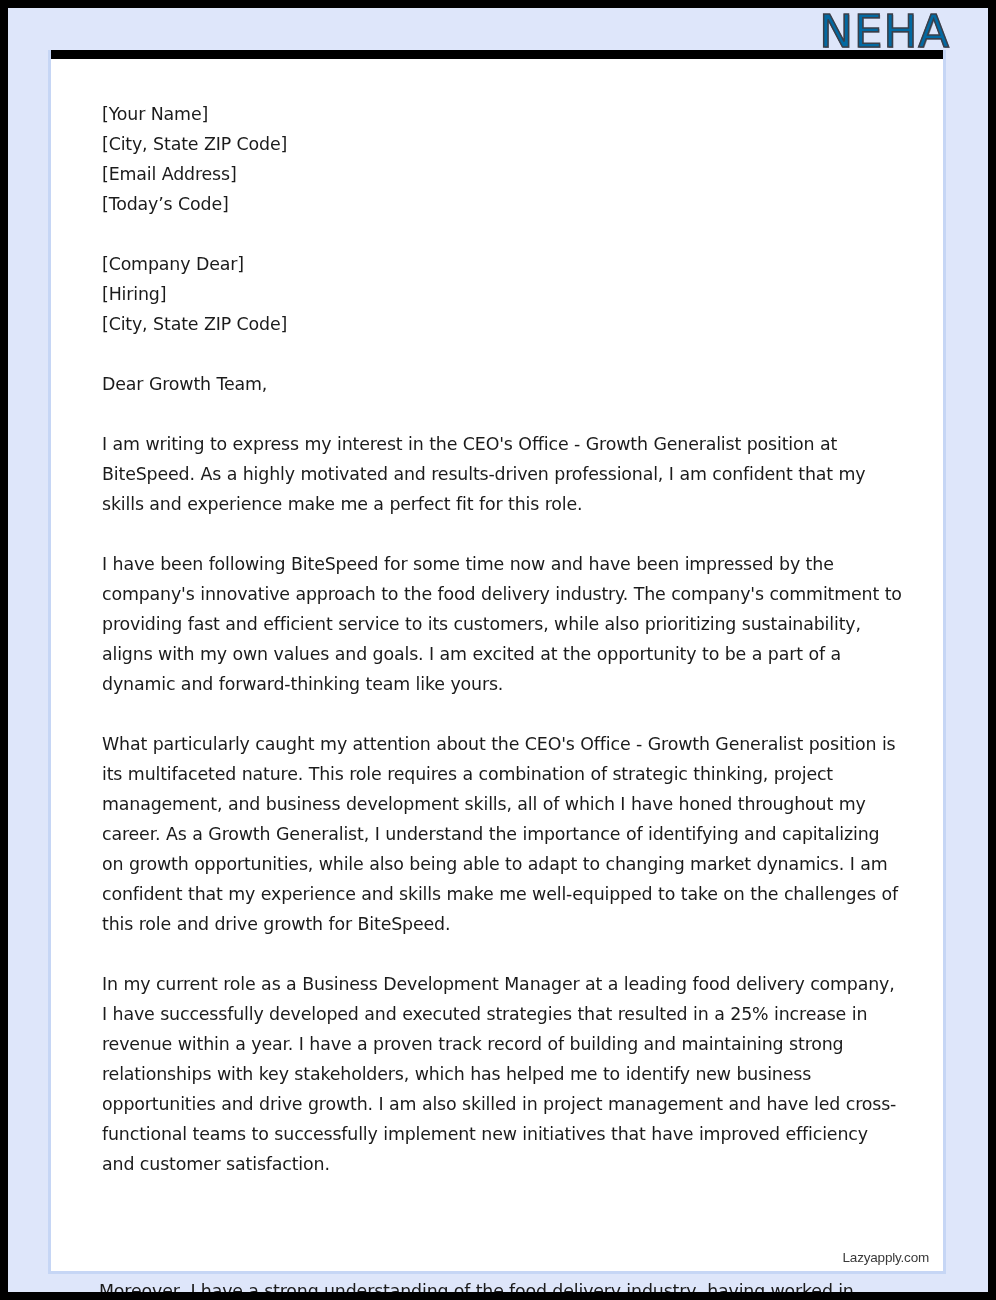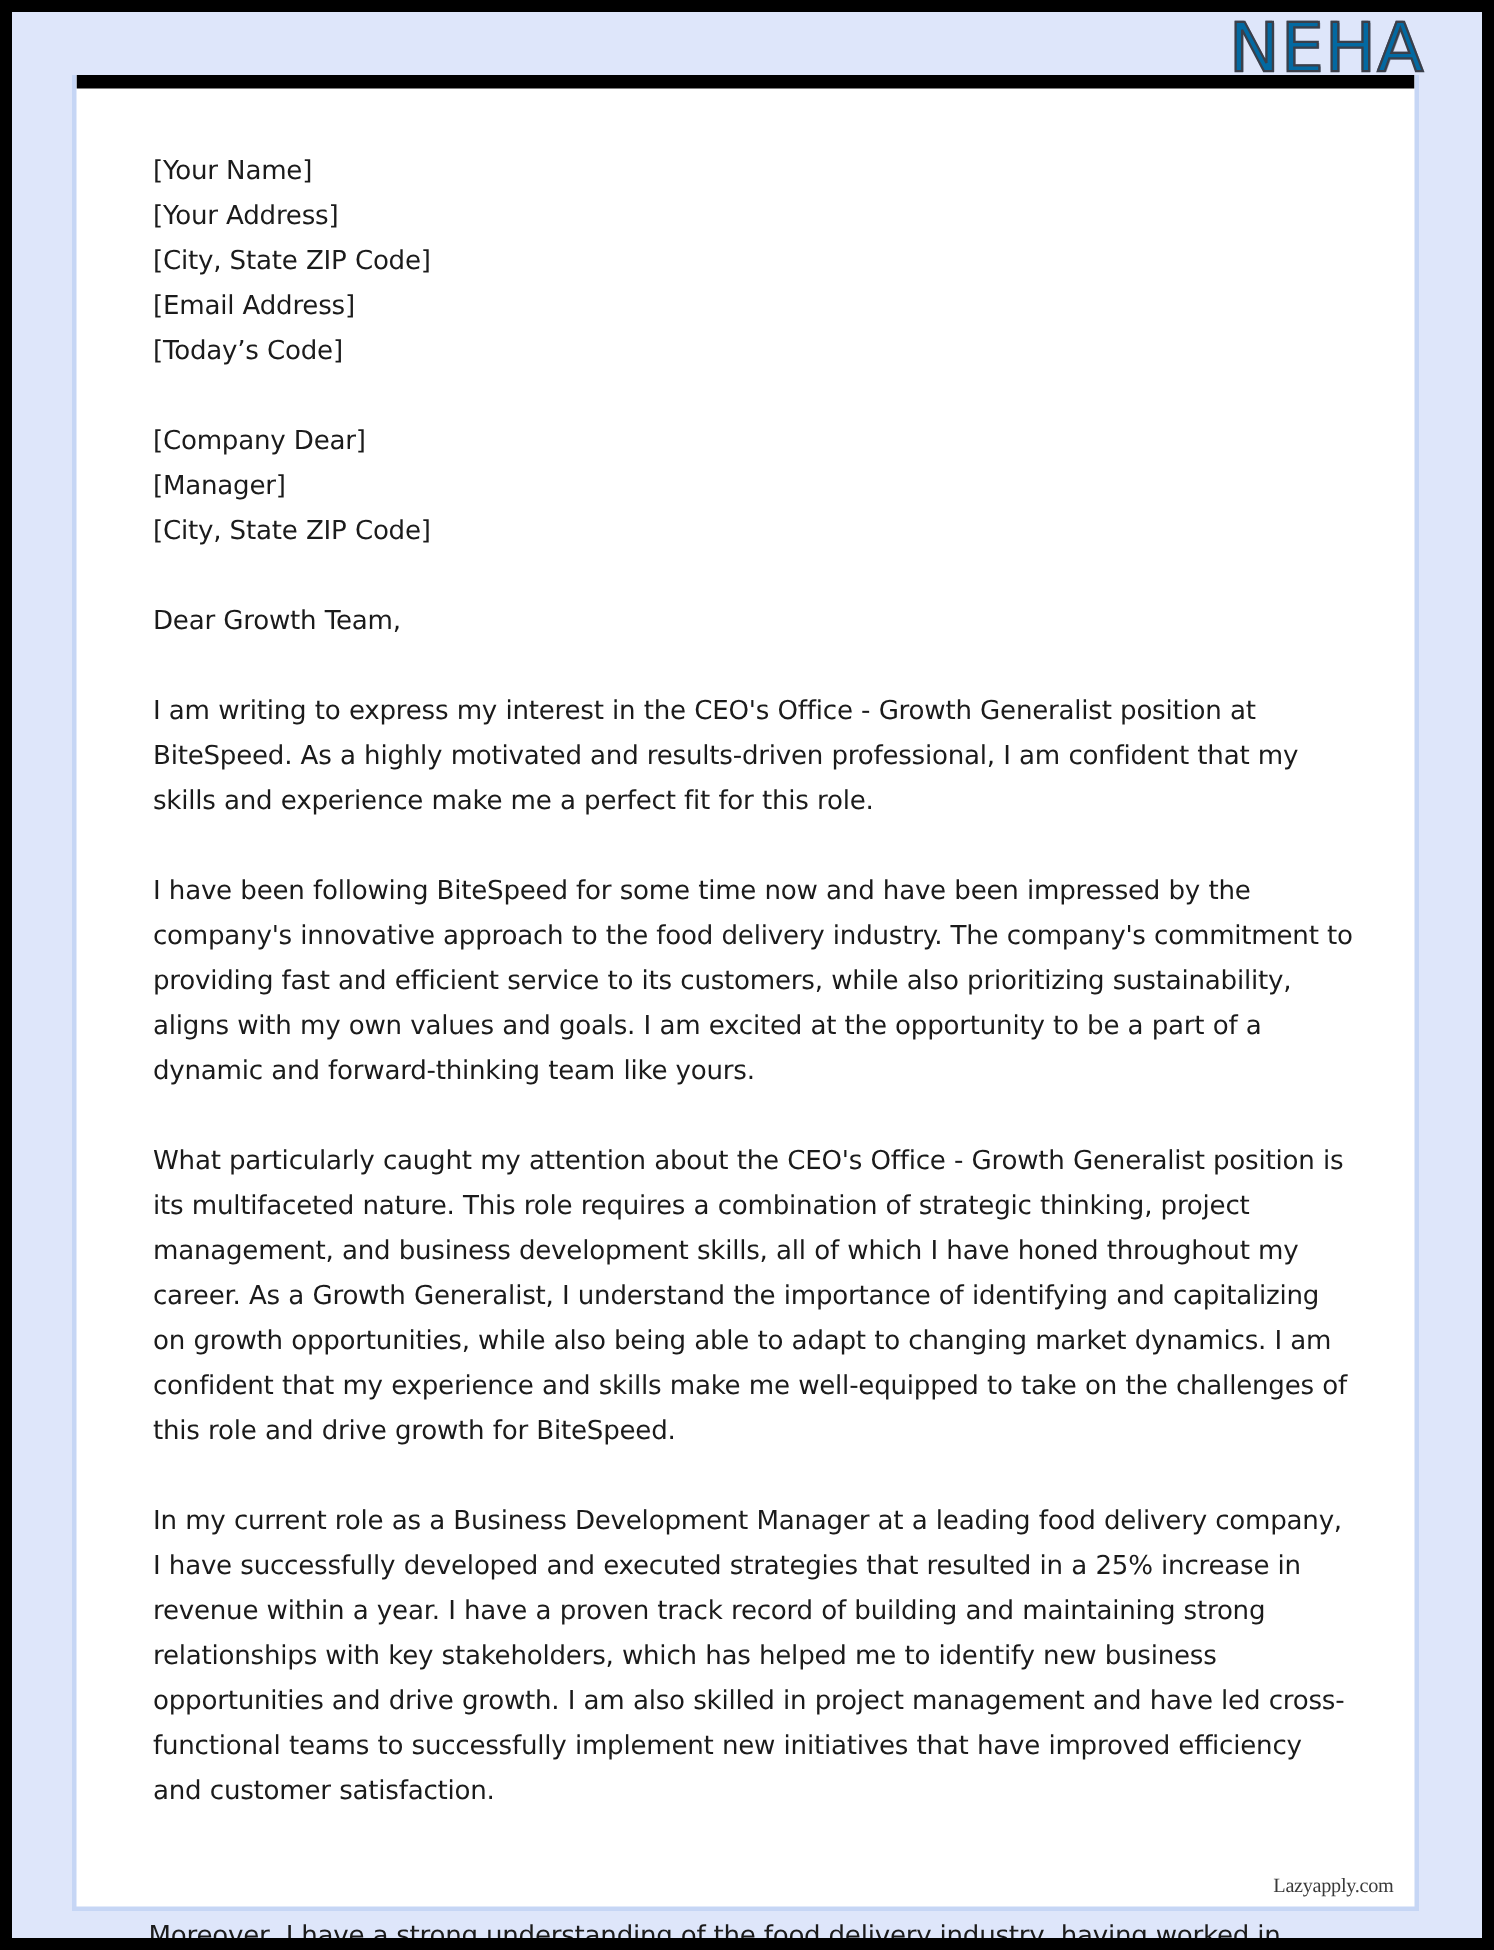--- a/index.html
+++ b/index.html
@@ -109,21 +109,21 @@
   .letter-para {
     margin: 0 0 30px 0;
     max-width: 800px;
   }
 
   
   #watermark {
     position: absolute;
     right: 14px;
     bottom: 6px;
-    font-family: Liberation Serif, serif;
+    font-family: Liberation Sans, sans-serif;
     font-size: 13.5px;
     color: #3a3a3a;
     letter-spacing: -0.2px;
   }
 
   
   #overflow {
     position: absolute;
     left: 40px;
     top: 1268px;
@@ -147,29 +147,28 @@
 
     <div id="brand">NEHA</div>
 
     <div id="page">
       <div id="page-topbar"></div>
 
       <div id="letter">
 
         <div class="block">
           <div class="letter-line">[Your Name]</div>
-          <div class="letter-line">[Your Address]</div>
           <div class="letter-line">[City, State ZIP Code]</div>
           <div class="letter-line">[Email Address]</div>
           <div class="letter-line">[Today’s Code]</div>
         </div>
 
         <div class="block">
           <div class="letter-line">[Company Dear]</div>
-          <div class="letter-line">[Manager]</div>
+          <div class="letter-line">[Hiring]</div>
           <div class="letter-line">[City, State ZIP Code]</div>
         </div>
 
         <div class="letter-para">Dear Growth Team,</div>
 
         <p class="letter-para">I am writing to express my interest in the CEO's Office - Growth Generalist position at BiteSpeed. As a highly motivated and results-driven professional, I am confident that my skills and experience make me a perfect fit for this role.</p>
         <p class="letter-para">I have been following BiteSpeed for some time now and have been impressed by the company's innovative approach to the food delivery industry. The company's commitment to providing fast and efficient service to its customers, while also prioritizing sustainability, aligns with my own values and goals. I am excited at the opportunity to be a part of a dynamic and forward-thinking team like yours.</p>
         <p class="letter-para">What particularly caught my attention about the CEO's Office - Growth Generalist position is its multifaceted nature. This role requires a combination of strategic thinking, project management, and business development skills, all of which I have honed throughout my career. As a Growth Generalist, I understand the importance of identifying and capitalizing on growth opportunities, while also being able to adapt to changing market dynamics. I am confident that my experience and skills make me well-equipped to take on the challenges of this role and drive growth for BiteSpeed.</p>
         <p class="letter-para">In my current role as a Business Development Manager at a leading food delivery company, I have successfully developed and executed strategies that resulted in a 25% increase in revenue within a year. I have a proven track record of building and maintaining strong relationships with key stakeholders, which has helped me to identify new business opportunities and drive growth. I am also skilled in project management and have led cross-functional teams to successfully implement new initiatives that have improved efficiency and customer satisfaction.</p>
 

